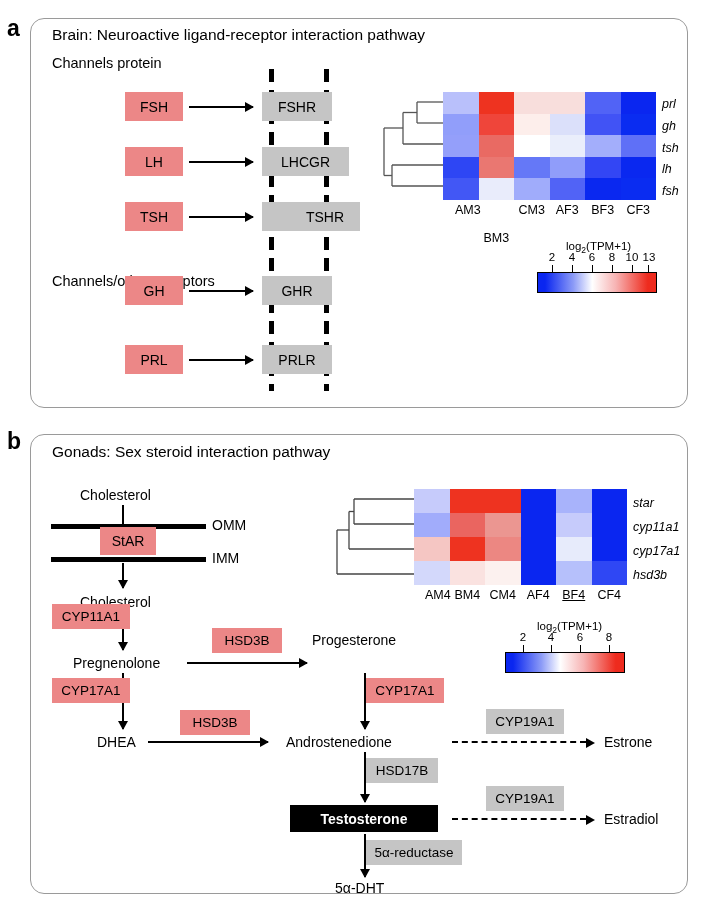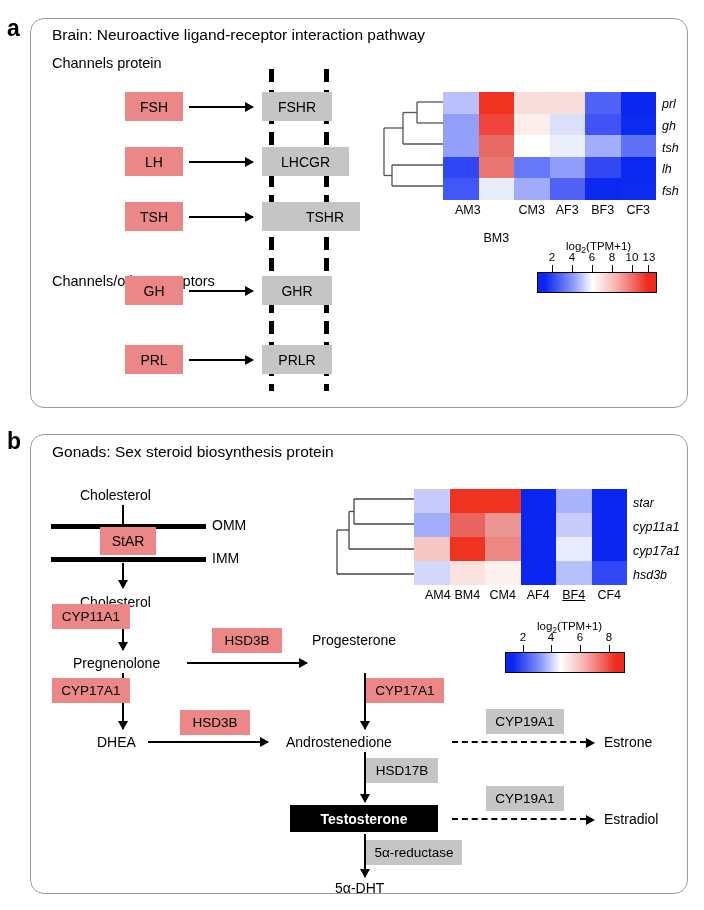--- a/index.html
+++ b/index.html
@@ -188,21 +188,21 @@
 <div class="cb-num" style="left:542px;top:251px;width:20px;">2</div>
 <div class="cb-num" style="left:562px;top:251px;width:20px;">4</div>
 <div class="cb-num" style="left:582px;top:251px;width:20px;">6</div>
 <div class="cb-num" style="left:602px;top:251px;width:20px;">8</div>
 <div class="cb-num" style="left:621px;top:251px;width:22px;">10</div>
 <div class="cb-num" style="left:638px;top:251px;width:22px;">13</div>
 
 <div class="panel-letter" id="letter-b">b</div>
 <div class="panel" id="panel-b"></div>
 
-<div class="ptitle" style="left:52px;top:443px;">Gonads: Sex steroid biosynthesis protein</div>
+<div class="ptitle" style="left:52px;top:443px;">Gonads: Sex steroid interaction pathway</div>
 
 <div class="mol" style="left:80px;top:487px;">Cholesterol</div>
 <div class="arrow-v-plain" style="left:122px;top:505px;height:20px;"></div>
 
 <div class="mem-h" style="left:51px;top:524px;width:155px;"></div>
 <div class="mem-h" style="left:51px;top:557px;width:155px;"></div>
 <div class="mol" style="left:212px;top:517px;">OMM</div>
 <div class="mol" style="left:212px;top:550px;">IMM</div>
 
 <div class="hbox" style="left:100px;top:527px;width:56px;height:28px;">

